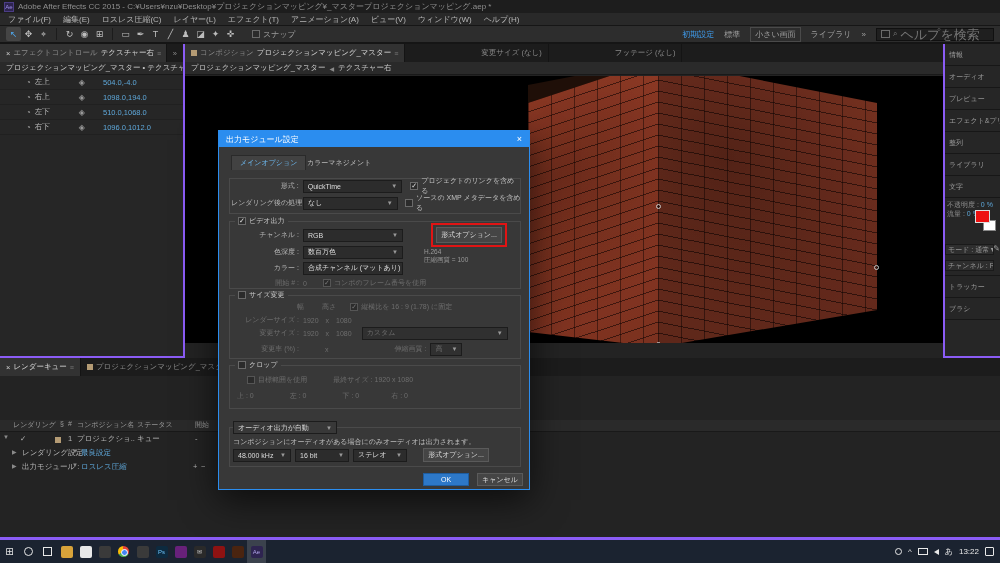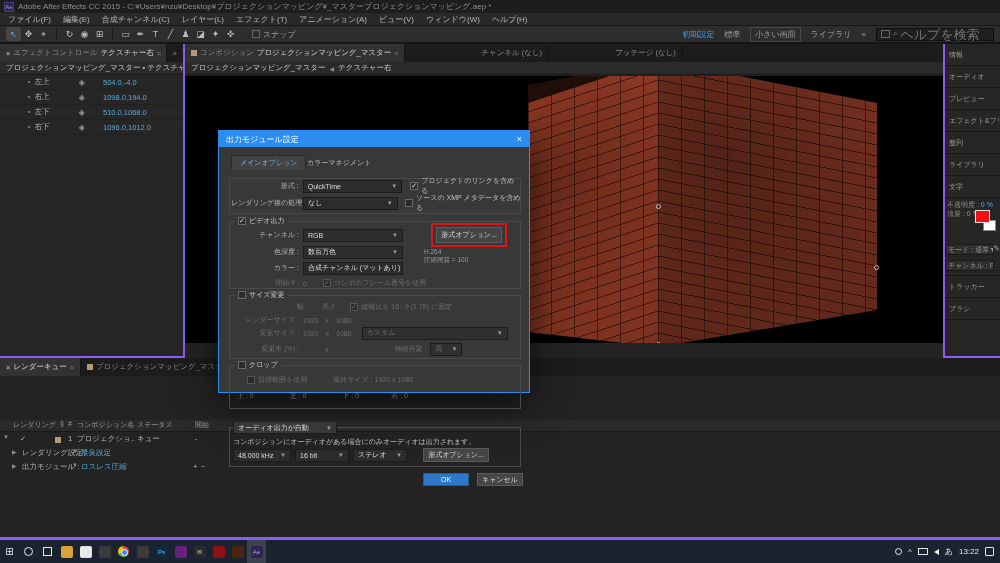--- a/index.html
+++ b/index.html
@@ -85,21 +85,21 @@
   .rq-bar { position:absolute; left:0; top:36px; width:1000px; height:16px; background:#2d2d2d; border-top:1px solid #191919; border-bottom:1px solid #191919; display:flex; align-items:center; font-size:7.5px; color:#cfcfcf; }
   .eta { position:absolute; left:700px; width:96px; height:12px; background:#1d1d1d; border:1px solid #121212; color:#d8d8d8; display:flex; align-items:center; padding:0 4px; }
   .rq-btn { position:absolute; height:13px; background:#3a3a3a; border:1px solid #222; color:#c9c9c9; display:flex; align-items:center; justify-content:center; font-size:7px; }
   .rq-head { position:absolute; left:0; top:62px; width:1000px; height:12px; background:#2a2a2a; border-bottom:1px solid #191919; font-size:7px; color:#9a9a9a; }
   .rq-head span, .rq-line span { position:absolute; white-space:nowrap; }
   .rq-line { position:absolute; left:0; width:1000px; height:14px; font-size:7.5px; color:#b5b5b5; }
   .blue-link { color:#5ea7d9; }
   .tri { color:#8a8a8a; font-size:6px; }
 
   
-  .dialog { left:218px; top:130px; width:312px; height:263px; background:#383838; border:1px solid #2b8def; box-shadow:0 10px 34px rgba(0,0,0,.65); z-index:50; font-size:7px; color:#c0c0c0; }
+  .dialog { left:218px; top:130px; width:312px; height:360px; background:#383838; border:1px solid #2b8def; box-shadow:0 10px 34px rgba(0,0,0,.65); z-index:50; font-size:7px; color:#c0c0c0; }
   .dlg-title { position:absolute; left:0; top:0; width:100%; height:16px; background:#2b8def; color:#fff; display:flex; align-items:center; padding:0 7px; font-size:8px; }
   .dlg-x { margin-left:auto; font-size:9px; color:#fff; }
   .dlg-tab { position:absolute; top:24px; height:15px; display:flex; align-items:center; padding:0 8px; }
   .dlg-tab.active { background:#424242; color:#6db9f0; border:1px solid #2a2a2a; border-bottom:none; }
   .grp { position:absolute; left:10px; width:292px; border:1px solid #4a4a4a; }
   .gtitle { position:absolute; background:#383838; padding:0 3px; display:flex; align-items:center; gap:3px; color:#c9c9c9; }
   .drow { position:absolute; display:flex; align-items:center; height:12px; }
   .lblcol { width:72px; text-align:right; padding-right:4px; color:#b8b8b8; white-space:nowrap; }
   .dd { height:13px; background:#2c2c2c; border:1px solid #1c1c1c; display:flex; align-items:center; padding:0 4px; color:#ddd; white-space:nowrap; overflow:hidden; }
   .dd .arr { margin-left:auto; color:#999; font-size:6px; padding-left:3px; }
@@ -132,21 +132,21 @@
 <div id="app">
 
   <div class="abs titlebar">
     <span class="ae-badge">Ae</span>
     <span>Adobe After Effects CC 2015 - C:¥Users¥nzu¥Desktop¥プロジェクションマッピング¥_マスタープロジェクションマッピング.aep *</span>
   </div>
 
   <div class="abs menubar">
     <span>ファイル(F)</span>
     <span>編集(E)</span>
-    <span>合成チャンネル(C)</span>
+    <span>ロスレス圧縮(C)</span>
     <span>レイヤー(L)</span>
     <span>エフェクト(T)</span>
     <span>アニメーション(A)</span>
     <span>ビュー(V)</span>
     <span>ウィンドウ(W)</span>
     <span>ヘルプ(H)</span>
   </div>
 
   <div class="abs toolbar">
     <span class="tool active">↖</span>
@@ -228,21 +228,21 @@
 
   <div class="abs comp">
     <div class="ptabs">
       <div class="ptab active">
         <span class="chip"></span>
         <span class="dim">コンポジション</span>
         <span class="lit">プロジェクションマッピング_マスター</span>
         <span class="hamb">≡</span>
       </div>
       <div class="ptab" style="margin-left:70px">
-        <span>チャンネル (なし)</span>
+        <span>変更サイズ (なし)</span>
       </div>
       <div class="ptab" style="margin-left:60px">
         <span>フッテージ (なし)</span>
       </div>
     </div>
     <div class="breadcrumb">
       <span class="lit">プロジェクションマッピング_マスター</span>
       <span class="tri">◀</span>
       <span>テクスチャー右</span>
     </div>

